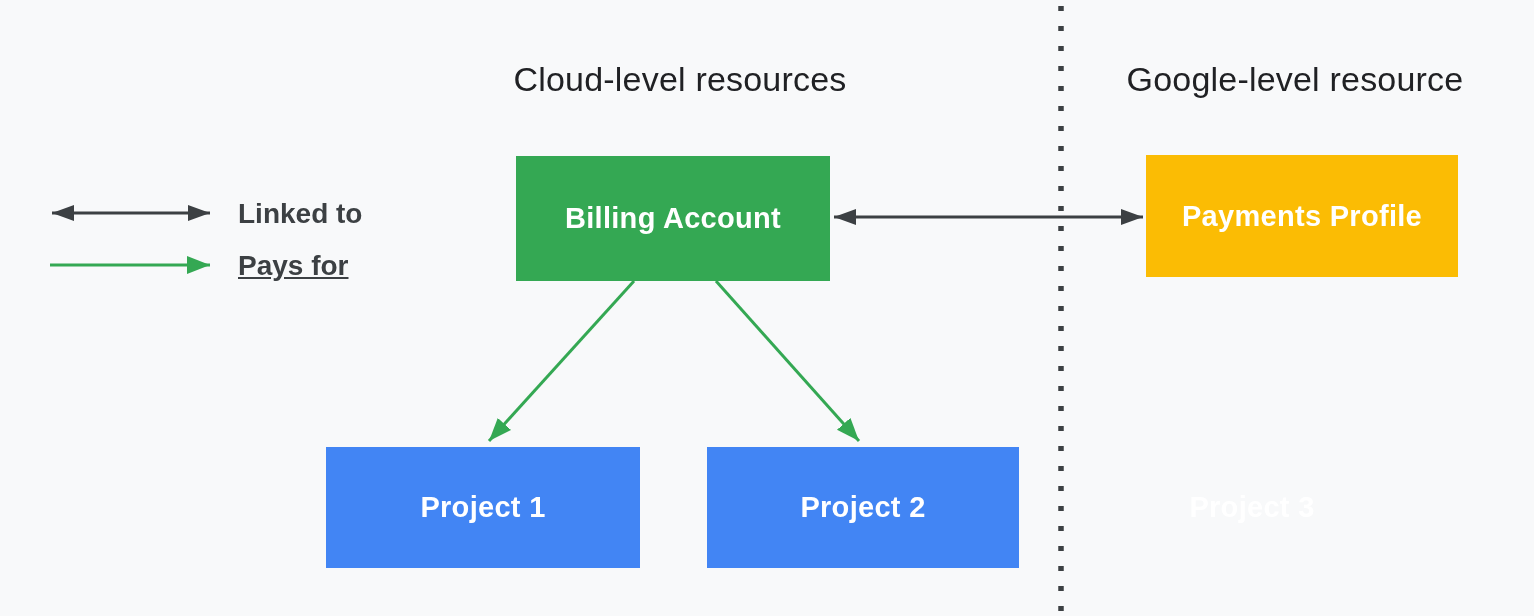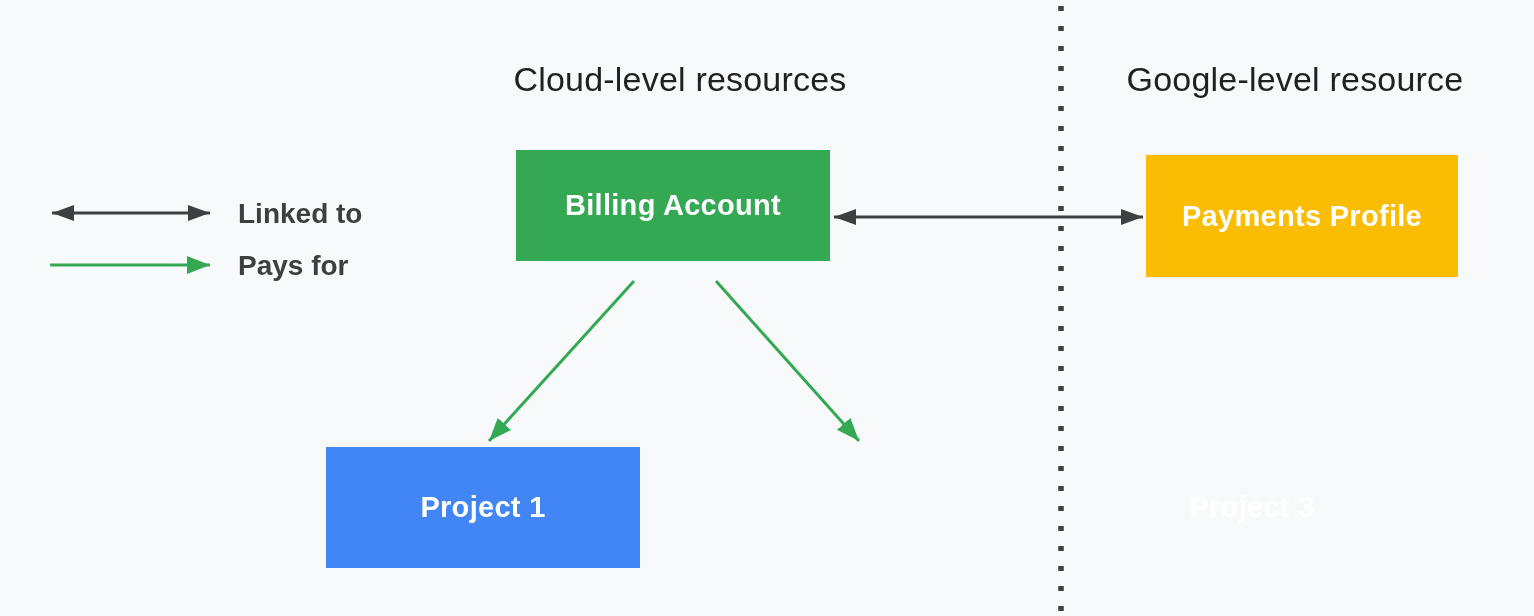--- a/index.html
+++ b/index.html
@@ -35,34 +35,34 @@
 
   .legend-label {
     position: absolute;
     left: 238px;
     font-size: 28px;
     font-weight: 700;
     color: #3C4043;
     white-space: nowrap;
   }
   .legend-linked { top: 198px; }
-  .legend-pays   { top: 250px; }
+  .legend-pays   { top: 250px; text-decoration: underline; }
 
   .node {
     position: absolute;
     display: flex;
     align-items: center;
     justify-content: center;
     color: #FFFFFF;
     font-size: 29px;
     font-weight: 700;
     letter-spacing: 0.3px;
     white-space: nowrap;
   }
-  .node-billing  { left: 516px;  top: 150px; width: 314px; height: 111px; background: #34A853; }
+  .node-billing  { left: 516px;  top: 156px; width: 314px; height: 125px; background: #34A853; }
   .node-payments { left: 1146px; top: 155px; width: 312px; height: 122px; background: #FBBC04; }
   .node-p1       { left: 326px;  top: 447px; width: 314px; height: 121px; background: #4285F4; }
   .node-p2       { left: 707px;  top: 447px; width: 312px; height: 121px; background: #4285F4; }
   .node-p3 {
     position: absolute;
     left: 1095px; top: 447px; width: 314px; height: 121px;
     display: flex; align-items: center; justify-content: center;
     color: #FFFFFF; font-size: 29px; font-weight: 700;
     letter-spacing: 0.3px; white-space: nowrap;
   }
@@ -109,18 +109,21 @@
   </div>
 
   <div class="node node-payments" style="background: rgb(251, 188, 4); align-items: center;">
     <span>Payments Profile</span>
   </div>
 
   <div class="node node-p1" style="background: rgb(66, 133, 244);">
     <span>Project 1</span>
   </div>
 
+  <div class="node node-p2" style="background: rgb(66, 133, 244);">
+    <span>Project 2</span>
+  </div>
 
   <div class="node-p3">
     <span>Project 3</span>
   </div>
 
 </div>
 
 </body></html>

